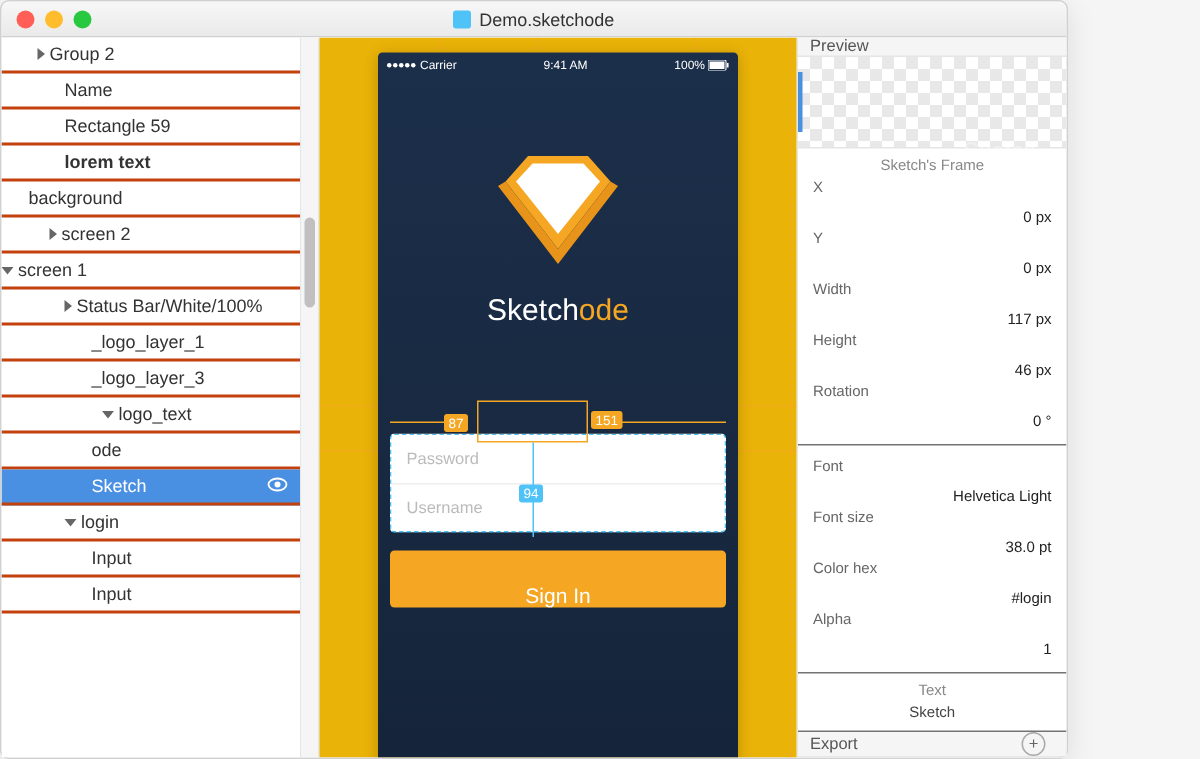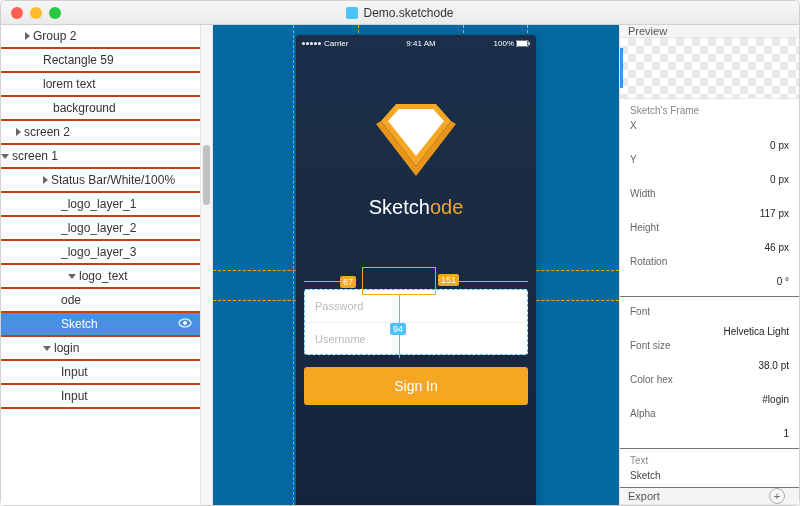--- a/index.html
+++ b/index.html
@@ -1,58 +1,58 @@
 <!DOCTYPE html>
 <html><head>
 <meta charset="utf-8">
 <style>
 *{margin:0;padding:0;box-sizing:border-box;font-family:-apple-system,Helvetica,Arial,sans-serif;}
 body{background:#f5f5f5;
  width:800px;height:506px;overflow:hidden;}
-.window{width:800px;height:506px;background:#fff;border:1px solid #d0d0d0;border-radius:6px;display:flex;flex-direction:column;box-shadow:0 5px 20px rgba(0,0,0,0.1);}
+.window{width:712px;height:506px;background:#fff;border:1px solid #d0d0d0;border-radius:6px;display:flex;flex-direction:column;box-shadow:0 5px 20px rgba(0,0,0,0.1);}
 .titlebar{height:24px;background:linear-gradient(#f7f7f7,#eaeaea);border-bottom:1px solid #d0d0d0;display:flex;align-items:center;position:relative;border-radius:6px 6px 0 0;}
 .traffic{display:flex;gap:7px;padding-left:10px;}
 .tl{width:12px;height:12px;border-radius:50%;}
 .tl.r{background:#ff5f57;}
 .tl.y{background:#ffbd2e;}
 .tl.g{background:#28c940;}
 .title{position:absolute;left:0;right:0;text-align:center;font-size:12px;color:#333;display:flex;align-items:center;justify-content:center;gap:5px;}
 .title-icon{width:12px;height:12px;background:#4fc3f7;border-radius:2px;}
 .content{flex:1;display:flex;overflow:hidden;}
 .sidebar{width:200px;border-right:1px solid #e5e5e5;background:#fff;overflow-y:auto;}
 .tree-item{height:24px;display:flex;align-items:center;font-size:12px;color:#333;border-bottom:2px solid #c2410c;cursor:pointer;position:relative;}
 .tree-item.selected{background:#4a90e2;color:#fff;}
 .tri{display:inline-block;width:0;height:0;margin-right:3px;}
 .tri.right{border-top:4px solid transparent;border-bottom:4px solid transparent;border-left:5px solid #666;}
 .tri.down{border-left:4px solid transparent;border-right:4px solid transparent;border-top:5px solid #666;}
 .eye-icon{position:absolute;right:8px;color:#fff;}
 .scrollbar-track{width:12px;background:#f5f5f5;border-right:1px solid #e5e5e5;position:relative;}
 .scrollbar-thumb{width:7px;background:#c0c0c0;border-radius:4px;position:absolute;left:2px;top:120px;height:60px;}
-.canvas{flex:1;background:#0369a1;position:relative;display:flex;align-items:flex-start;justify-content:center;padding-top:10px;overflow:hidden;}
+.canvas{flex:1;background:#eab308;position:relative;display:flex;align-items:flex-start;justify-content:center;padding-top:10px;overflow:hidden;}
 .phone{width:240px;height:480px;background:linear-gradient(180deg,#1c2f4a 0%,#15243a 100%);border-radius:3px;position:relative;box-shadow:0 2px 10px rgba(0,0,0,0.2);}
 .statusbar{height:16px;display:flex;align-items:center;justify-content:space-between;padding:0 6px;font-size:8px;color:#fff;}
 .dots{display:flex;gap:1px;align-items:center;}
 .dot{width:3px;height:3px;border-radius:50%;background:#fff;}
 .logo{width:110px;height:90px;margin:45px auto 0;position:relative;}
 .logo svg{width:100%;height:100%;}
 .brand{text-align:center;margin-top:10px;font-size:20px;position:relative;}
 .brand-white{color:#fff;}
 .brand-orange{color:#f5a623;}
 .form{margin:70px 8px 0;background:#fff;border-radius:3px;border:1px dashed #4fc3f7;}
 .input{height:32px;padding:0 10px;font-size:11px;color:#bbb;display:flex;align-items:center;}
 .input+.input{border-top:1px solid #eee;}
-.signin{margin:12px 8px 0;height:38px;background:#f5a623;border-radius:3px;display:flex;align-items:center;justify-content:center;color:#fff;font-size:14px;}
+.signin{margin:12px 8px 0;height:38px;background:#f5a623;border-radius:3px;display:flex;align-items:flex-end;justify-content:center;color:#fff;font-size:14px;}
 .guide{position:absolute;border:0 dashed #f5a623;}
 .guide.v{border-left-width:1px;top:0;bottom:0;width:0;}
 .guide.h{border-top-width:1px;left:0;right:0;height:0;}
 .selbox{position:absolute;border:1px solid #f5a623;}
 .sellabel{position:absolute;background:#f5a623;color:#fff;font-size:9px;padding:1px 3px;border-radius:2px;}
 .measure-line{position:absolute;background:#4fc3f7;}
 .measure-label{position:absolute;background:#4fc3f7;color:#fff;font-size:9px;padding:1px 3px;border-radius:2px;}
-.inspector{width:180px;border-left:1px solid #e5e5e5;background:#fff;display:flex;flex-direction:column;}
+.inspector{width:180px;border-left:1px solid #e5e5e5;background:#fff;display:flex;flex-direction:column;text-align:center;}
 .panel-header{height:22px;background:#f5f5f5;border-bottom:1px solid #e5e5e5;display:flex;align-items:center;padding:0 8px;font-size:11px;color:#555;}
 .preview-area{height:140px;position:relative;background-image:linear-gradient(45deg,#e8e8e8 25%,transparent 25%),linear-gradient(-45deg,#e8e8e8 25%,transparent 25%),linear-gradient(45deg,transparent 75%,#e8e8e8 75%),linear-gradient(-45deg,transparent 75%,#e8e8e8 75%);background-size:16px 16px;background-position:0 0,0 8px,8px -8px,-8px 0;border-bottom:1px solid #e5e5e5;}
 .preview-sel{position:absolute;left:0;top:10px;width:3px;height:40px;background:#4a90e2;}
 .preview-text{position:absolute;right:20px;top:55px;color:#fff;font-size:16px;text-shadow:0 0 1px rgba(255,255,255,0.3);opacity:0.4;}
 .props{padding:6px 10px;font-size:10px;color:#444;border-bottom:1px solid #737373;}
 .props-title{color:#888;margin-bottom:4px;font-size:10px;}
 .prop-row{display:flex;justify-content:space-between;margin:3px 0;}
 .prop-label{color:#666;}
 .prop-value{color:#222;margin-top:20px;}
 .export-header{display:flex;justify-content:space-between;align-items:center;}
@@ -75,45 +75,45 @@
   </div>
 
   <div class="content">
 
     <div class="sidebar" id="sidebar">
         <div class="tree-item" style="padding-left: 24px;">
           <span class="tri right"></span>
           <span>Group 2</span>
         </div>
         <div class="tree-item" style="padding-left: 42px;">
+          <span>Name</span>
+        </div>
+        <div class="tree-item" style="padding-left: 42px;">
           <span>Rectangle 59</span>
         </div>
-        <div class="tree-item" style="padding-left: 42px;">
+        <div class="tree-item" style="padding-left: 42px; font-weight: bold;">
           <span>lorem text</span>
         </div>
-        <div class="tree-item" style="padding-left: 52px;">
+        <div class="tree-item" style="padding-left: 18px;">
           <span>background</span>
         </div>
-        <div class="tree-item" style="padding-left: 15px; align-items: center;">
+        <div class="tree-item" style="padding-left: 32px; align-items: center;">
           <span class="tri right"></span>
           <span>screen 2</span>
         </div>
         <div class="tree-item" style="">
           <span class="tri down"></span>
           <span>screen 1</span>
         </div>
         <div class="tree-item" style="padding-left: 42px;">
           <span class="tri right"></span>
           <span>Status Bar/White/100%</span>
         </div>
         <div class="tree-item" style="padding-left: 60px;">
           <span>_logo_layer_1</span>
-        </div>
-        <div class="tree-item" style="padding-left: 60px;">
-          <span>_logo_layer_2</span>
         </div>
         <div class="tree-item" style="padding-left: 60px;">
           <span>_logo_layer_3</span>
         </div>
         <div class="tree-item" style="padding-left: 67px;">
           <span class="tri down"></span>
           <span>logo_text</span>
         </div>
         <div class="tree-item" style="padding-left: 60px;">
           <span>ode</span>

